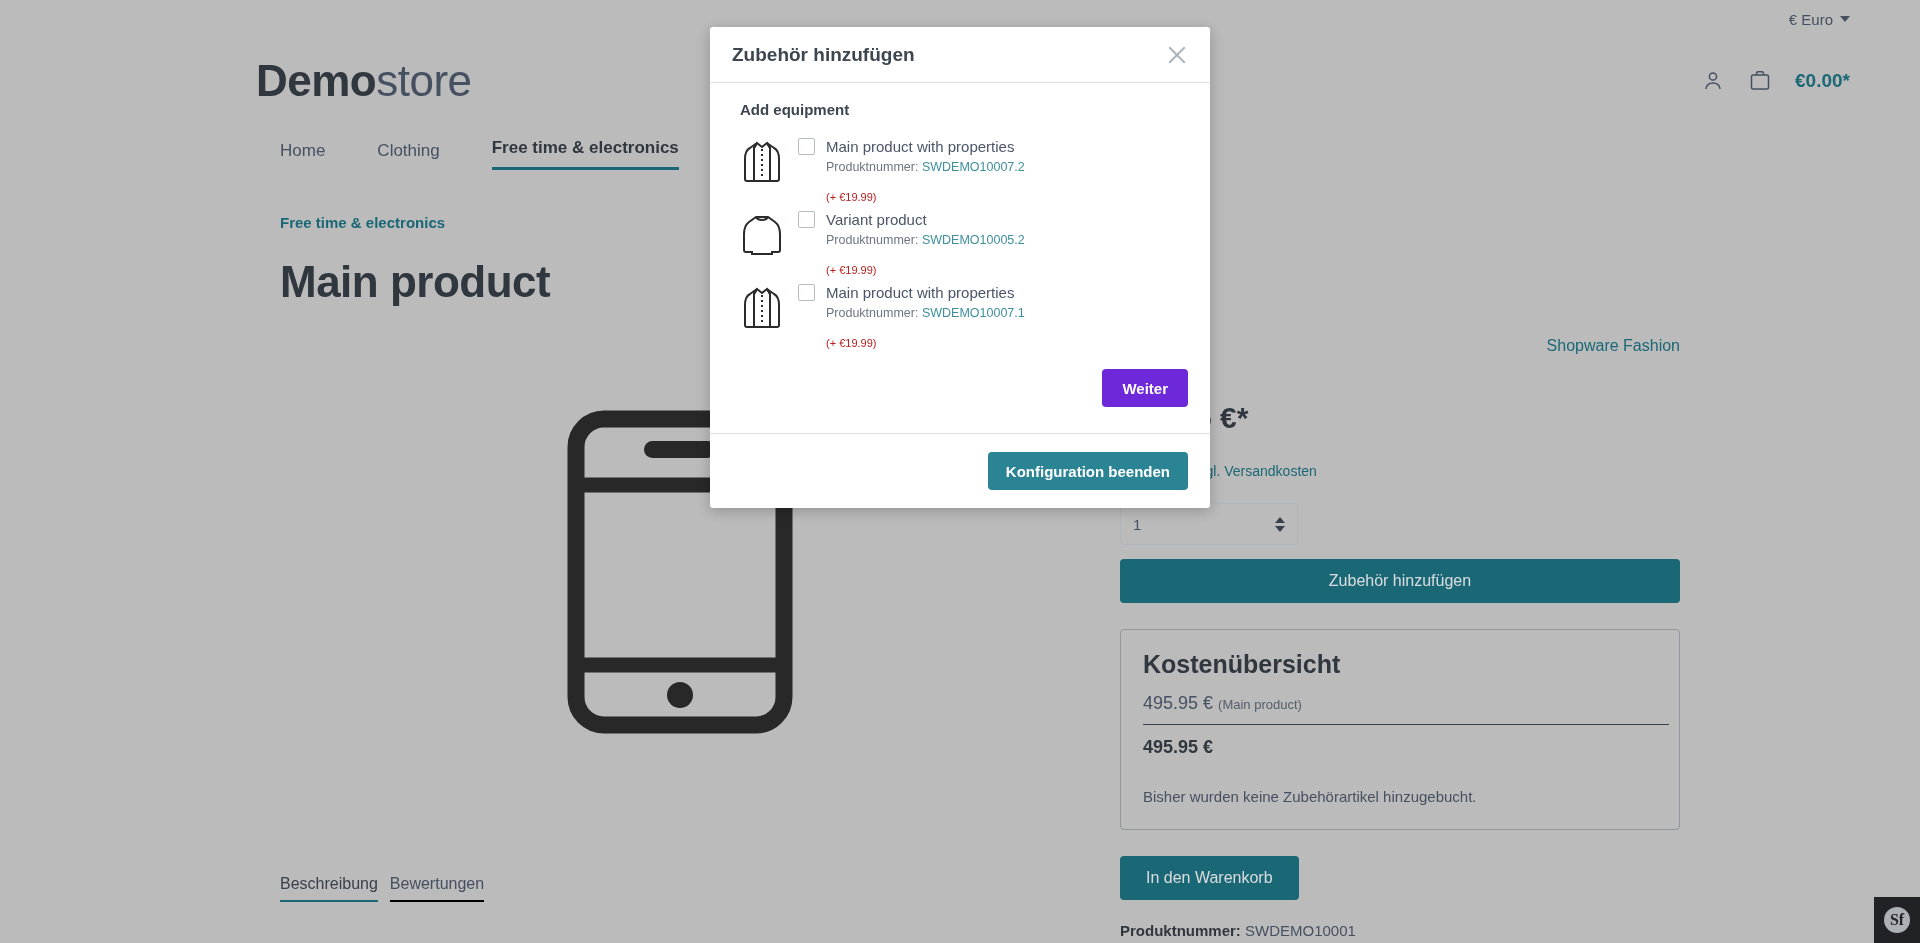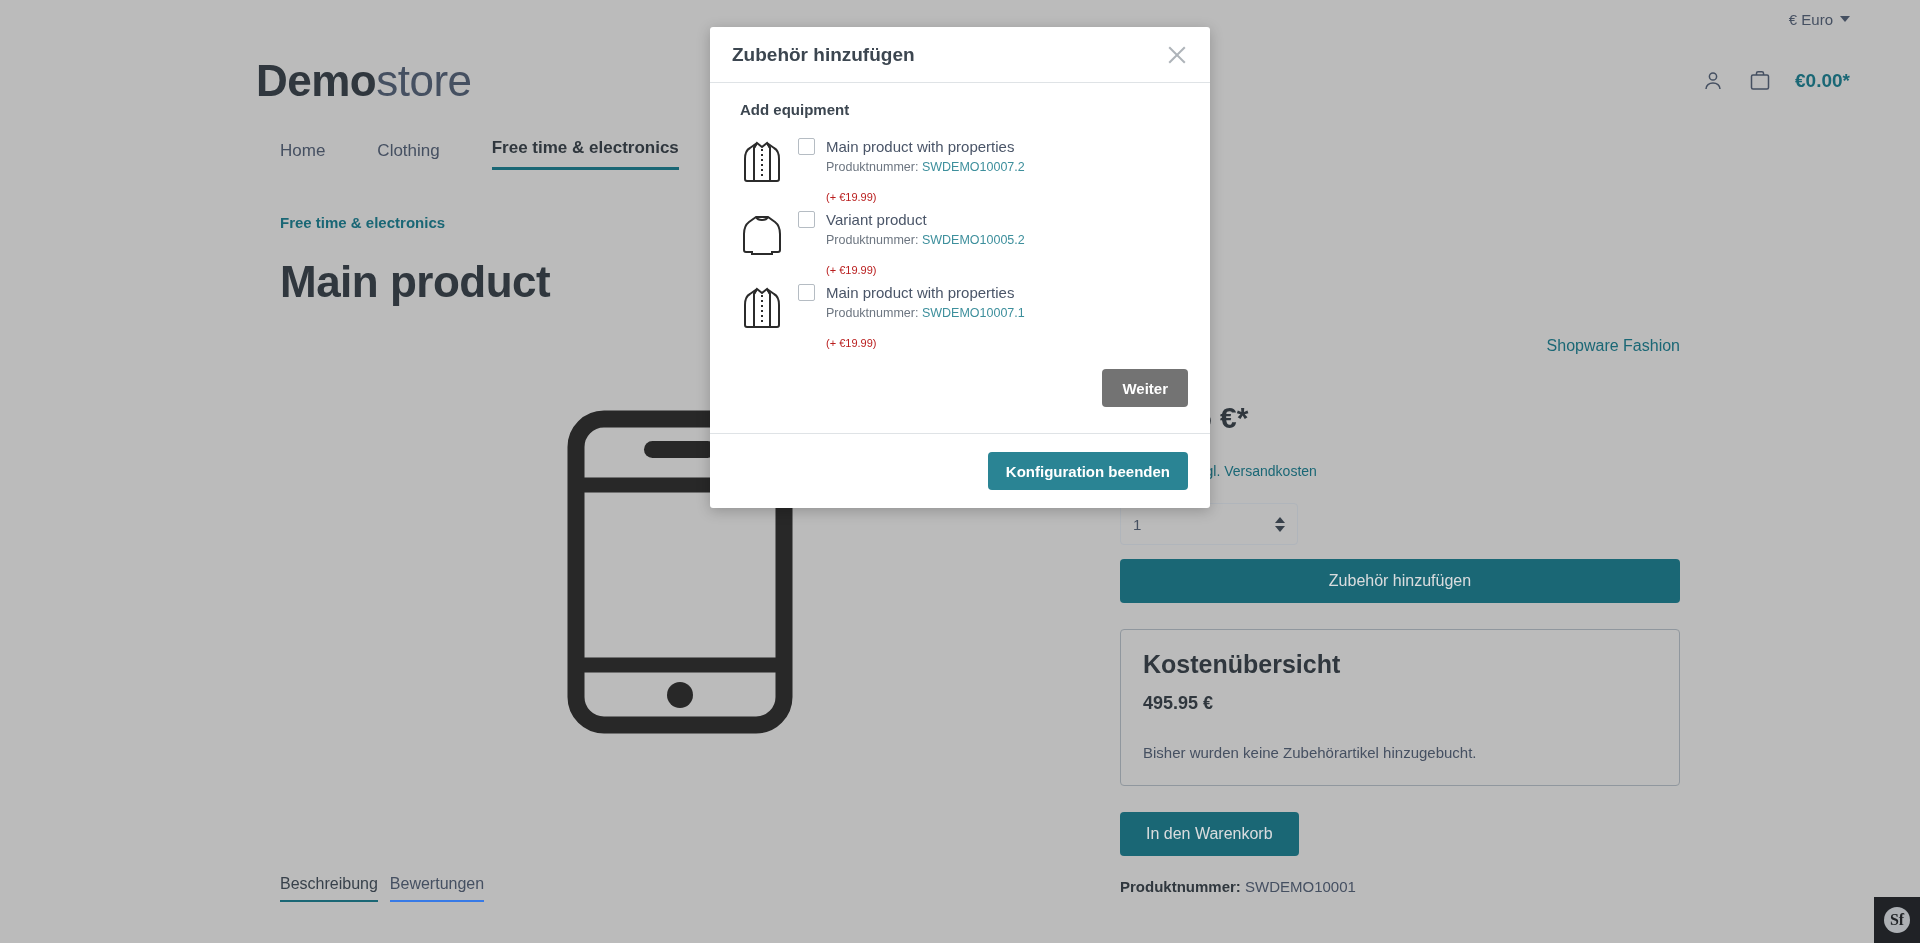--- a/index.html
+++ b/index.html
@@ -235,21 +235,21 @@
     display: flex;
     gap: 12px;
   }
   .btab {
     font-size: 16px;
     color: #4a5568;
     padding-bottom: 7px;
     cursor: pointer;
   }
   .btab.active { border-bottom: 2px solid #1c6e7d; color: #3c4650; }
-  .btab.inactive { border-bottom: 2px solid #3b82f6; }
+  .btab.inactive { border-bottom: 2px solid #000000; }
   
   .sf-badge {
     position: absolute;
     right: 0; bottom: 0;
     width: 46px; height: 46px;
     background: #222529;
     display: flex; align-items: center; justify-content: center;
     cursor: pointer;
   }
   .sf-badge .circle {
@@ -343,21 +343,21 @@
     color: #b91c1c;
     margin-top: 17px;
     margin-left: 28px;
   }
   .modal-actions {
     padding: 16px 22px 26px 22px;
     display: flex;
     justify-content: flex-end;
   }
   .btn-weiter {
-    background: #737373;
+    background: #6d28d9;
     color: #ffffff;
     font-size: 15px;
     font-weight: 700;
     height: 38px;
     padding: 0 20px;
     margin-left: 8px;
   }
   .modal-footer {
     border-top: 1px solid #dfe3e6;
     padding: 18px 22px;
@@ -440,20 +440,24 @@
           <span class="spin">
             <i class="up"></i>
               <i class="down"></i>
           </span>
         </div>
 
         <button class="btn btn-accessory">Zubehör hinzufügen</button>
 
         <div class="cost-box">
           <div class="cost-title">Kostenübersicht</div>
+          <div class="cost-line">
+            <span>495.95 €</span>
+            <span class="sub">(Main product)</span>
+          </div>
           <div class="cost-total">495.95 €</div>
           <div class="cost-note">Bisher wurden keine Zubehörartikel hinzugebucht.</div>
         </div>
 
         <button class="btn btn-cart">In den Warenkorb</button>
 
         <div class="prodnum">
           <b>Produktnummer:</b>
           <span>SWDEMO10001</span>
         </div>

